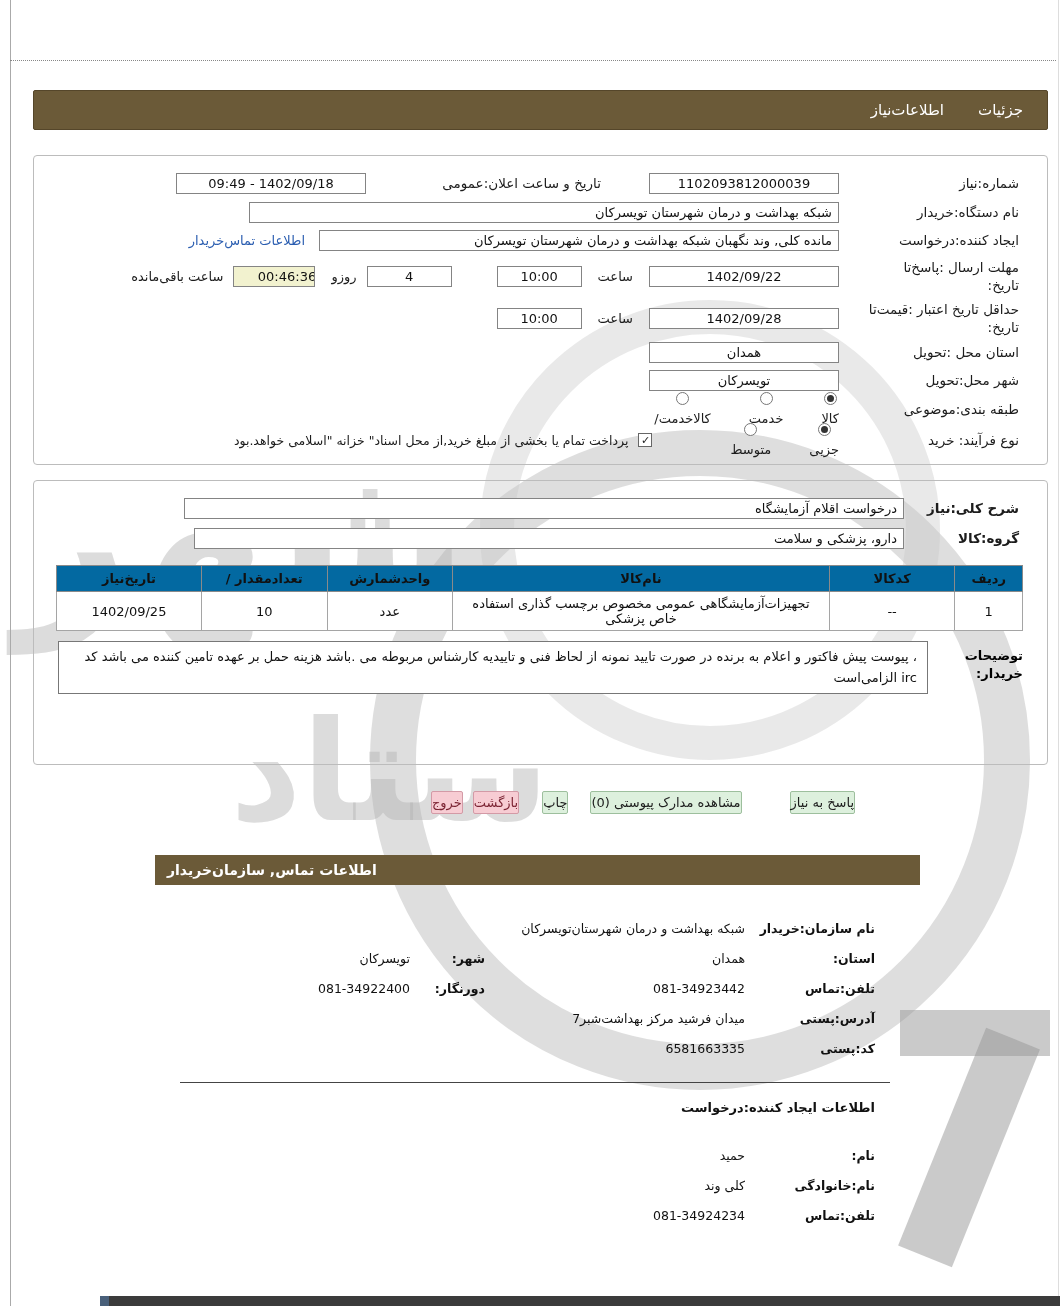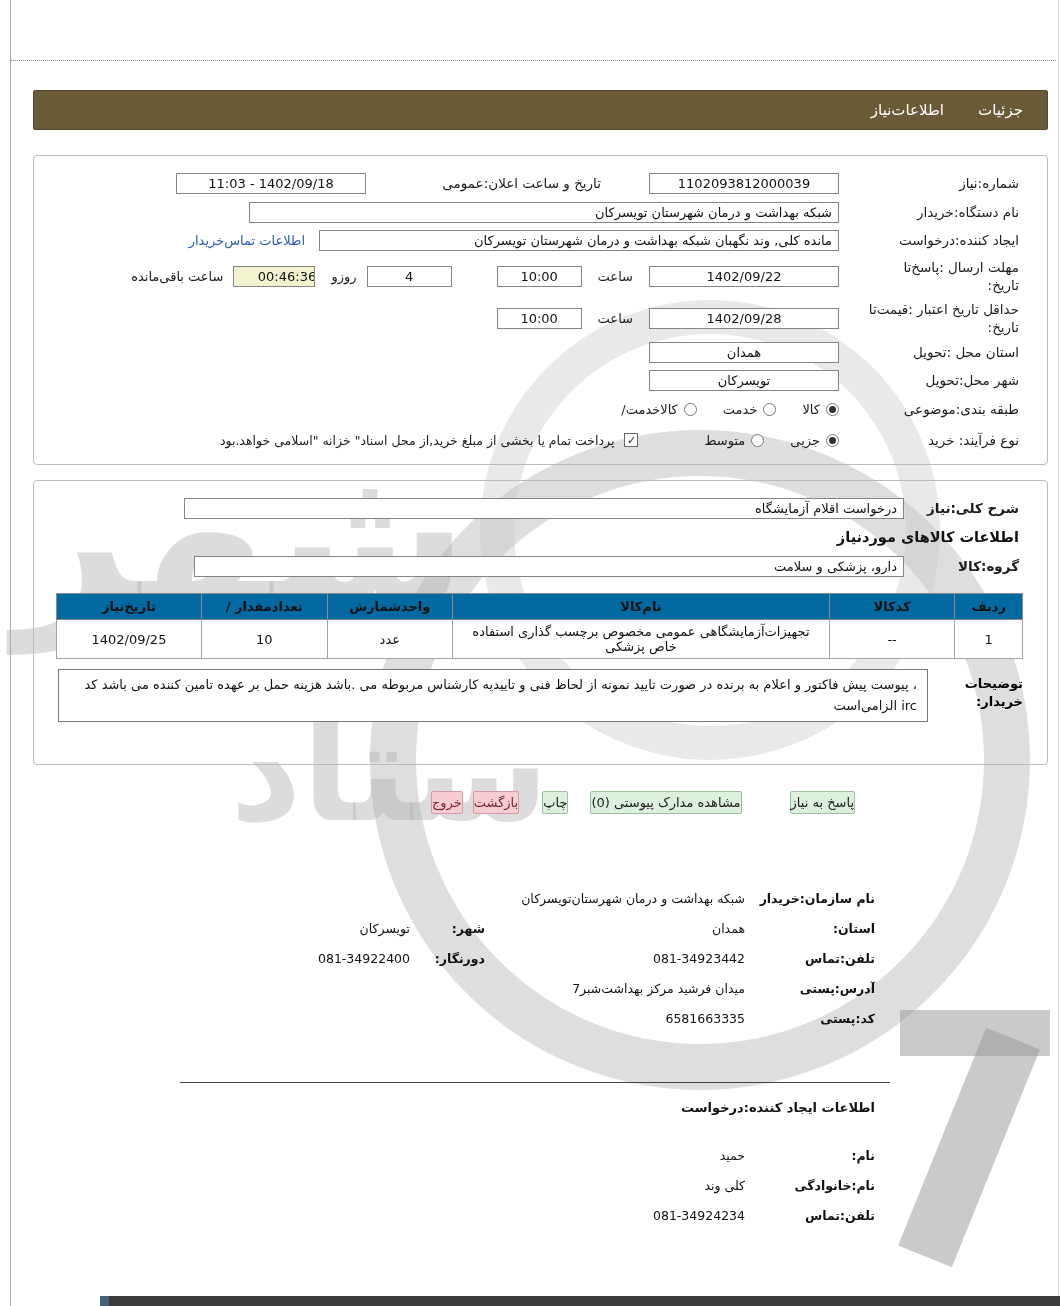--- a/index.html
+++ b/index.html
@@ -45,21 +45,21 @@
   .r1{height:30px}.r2{height:28px}.r3{height:28px}.r4{height:44px}.r5{height:40px}.r6{height:28px}.r7{height:28px}.r8{height:30px}.r9{height:32px}
   .r1 .lbl2 { margin-right:48px; flex:0 0 175px; }
   .r1 .box2 { margin-right:60px; }
   .mr16 { margin:0 16px; }
   .gap45 { margin-right:45px; }
   .mr10 { margin-right:10px; }
   .mr16r { margin-right:16px;padding-left:31px; }
 
   .radio { width:13px; height:13px; border:1px solid #777; border-radius:50%; background:#fff; display:inline-block; position:relative; flex:0 0 13px; cursor:pointer; }
   .radio.selected::after { content:""; position:absolute; inset:2px; background:#333; border-radius:50%; }
-  .opt { display:flex; align-items:center; margin-left:26px; gap:6px; }
+  .opt { display:flex; align-items:center; margin-left:38px; gap:6px;flex-direction:column; }
   .checkbox { width:14px; height:14px; border:1px solid #666; background:#fff; display:inline-flex; align-items:center; justify-content:center; font-size:11px; color:#222; flex:0 0 14px; cursor:pointer; }
   .checkbox.checked::after { content:"✓"; }
   .note-text { font-size:12.5px; color:#1c1c1c; margin-right:10px; }
 
   .section-head { font-weight:bold; font-size:14.5px; color:#111; padding:6px 28px; }
 
   table.items { width:967px; margin:12px 24px 0; border-collapse:collapse; background:#fff; }
   table.items th { background:#0369a1; border:1px solid #8a8a8a; font-size:13px; font-weight:bold; height:26px; color:#111; }
   table.items td { border:1px solid #a5a5a5; font-size:13px; text-align:center; padding:4px 6px; color:#111; height:36px; }
   .col-no{width:7%}.col-code{width:13%}.col-name{width:39%}.col-unit{width:13%}.col-qty{width:13%}.col-date{width:15%}
@@ -118,21 +118,21 @@
   <div class="tabbar">
     <span class="tab">جزئیات</span>
     <span class="tab">اطلاعات‌نیاز</span>
   </div>
 
   <div class="panel panel1">
     <div class="row r1">
       <span class="lbl">شماره:نیاز</span>
       <span class="input-box w190 center ltr">1102093812000039</span>
       <span class="lbl lbl2">تاریخ و ساعت اعلان:عمومی</span>
-      <span class="input-box w190 center box2">1402/09/18 - 11:03</span>
+      <span class="input-box w190 center box2">1402/09/18 - 09:49</span>
     </div>
     <div class="row r2">
       <span class="lbl">نام دستگاه:خریدار</span>
       <span class="input-box w590">شبکه بهداشت و درمان شهرستان تویسرکان</span>
     </div>
     <div class="row r3">
       <span class="lbl">ایجاد کننده:درخواست</span>
       <span class="input-box w520">مانده کلی, وند نگهبان شبکه بهداشت و درمان شهرستان تویسرکان</span>
       <span class="link">اطلاعات تماس‌خریدار</span>
     </div>
@@ -188,21 +188,20 @@
       <span class="checkbox checked" style="margin-right:40px"></span>
       <span class="note-text">پرداخت تمام یا بخشی از مبلغ خرید,از محل اسناد" خزانه "اسلامی خواهد.بود</span>
     </div>
   </div>
 
   <div class="panel panel2">
     <div class="row" style="height:30px">
       <span class="lbl narrow">شرح کلی:نیاز</span>
       <span class="input-box w720">درخواست اقلام آزمایشگاه</span>
     </div>
-    <div class="section-head">اطلاعات کالاهای موردنیاز</div>
     <div class="row" style="height:30px">
       <span class="lbl narrow">گروه:کالا</span>
       <span class="input-box w710">دارو، پزشکی و سلامت</span>
     </div>
     <table class="items">
       <thead>
         <tr>
           <th class="col-no">ردیف</th>
           <th class="col-code">کدکالا</th>
           <th class="col-name">نام‌کالا</th>
@@ -230,20 +229,21 @@
 
   <div class="actions">
     <button class="btn green btn-reply">پاسخ به نیاز</button>
     <button class="btn green btn-attach">مشاهده مدارک پیوستی (0)</button>
     <button class="btn green btn-print">چاپ</button>
     <button class="btn pink btn-back">بازگشت</button>
     <button class="btn pink">خروج</button>
   </div>
 
   <div class="contact">
+    <div class="contact-head">اطلاعات  تماس, سازمان‌خریدار</div>
     <div class="c-rows">
       <div class="c-row">
         <span class="c-l1">نام سازمان:خریدار</span>
         <span class="c-v1">شبکه بهداشت و درمان شهرستان‌تویسرکان</span>
       </div>
       <div class="c-row">
         <span class="c-l1">استان:</span>
         <span class="c-v1">همدان</span>
         <span class="c-l2">شهر:</span>
         <span class="c-v2">تویسرکان</span>

